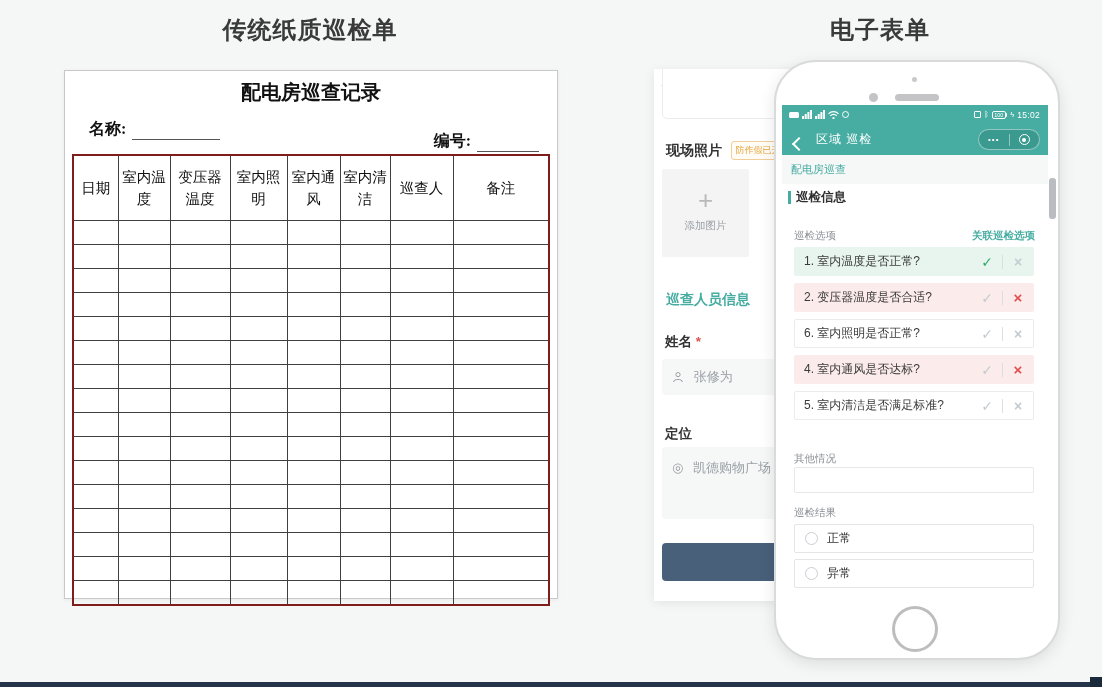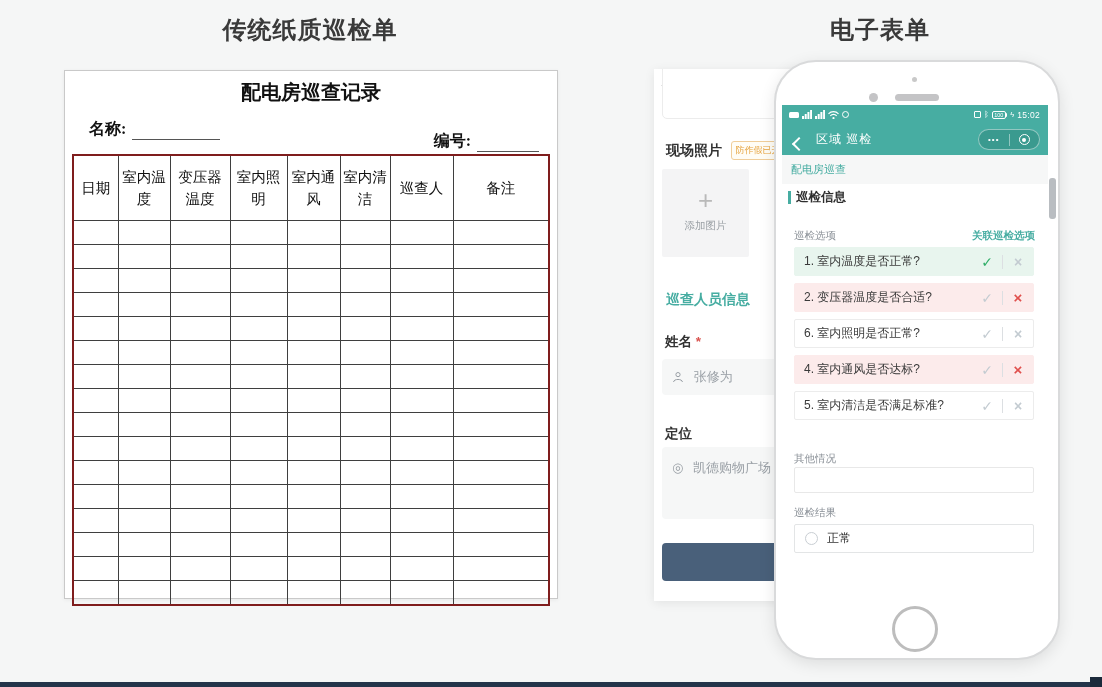--- a/index.html
+++ b/index.html
@@ -455,19 +455,23 @@
 
       <div class="other-label">其他情况</div>
       <div class="other-input"></div>
 
       <div class="res-label">巡检结果</div>
       <div class="res-list">
           <div class="opt-row">
             <span class="radio"></span>
             <span>正常</span>
           </div>
+          <div class="opt-row">
+            <span class="radio"></span>
+            <span>异常</span>
+          </div>
         </div>
     </div>
   </div>
 
   <div class="bottom-bar"></div>
   <div class="bottom-notch"></div>
 </div>
 
 </body></html>

